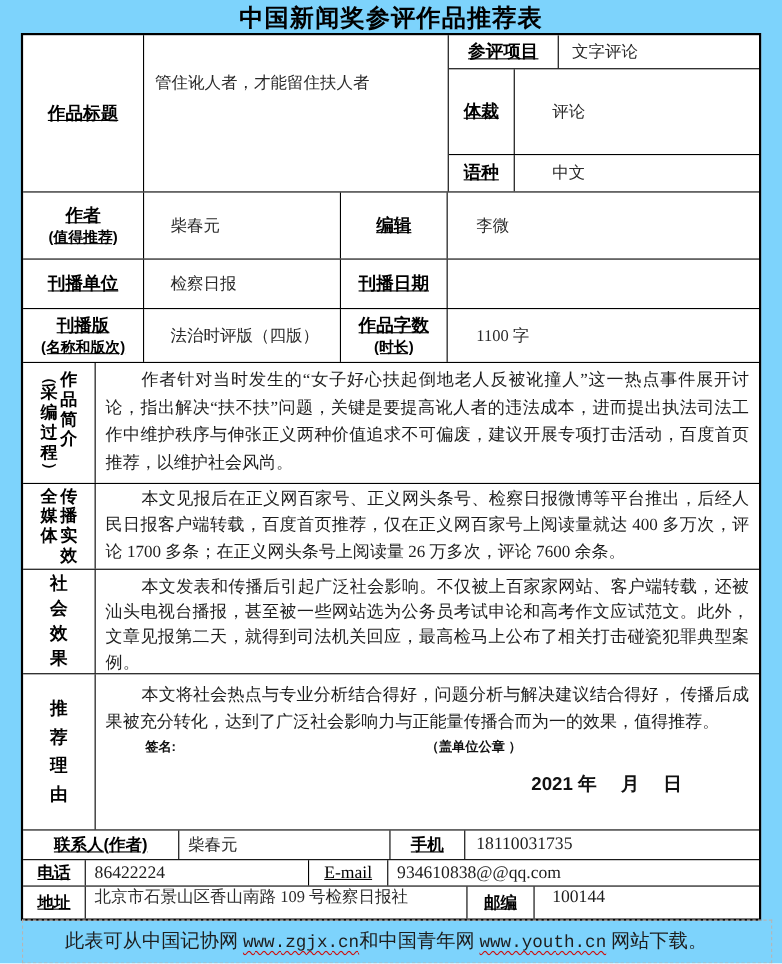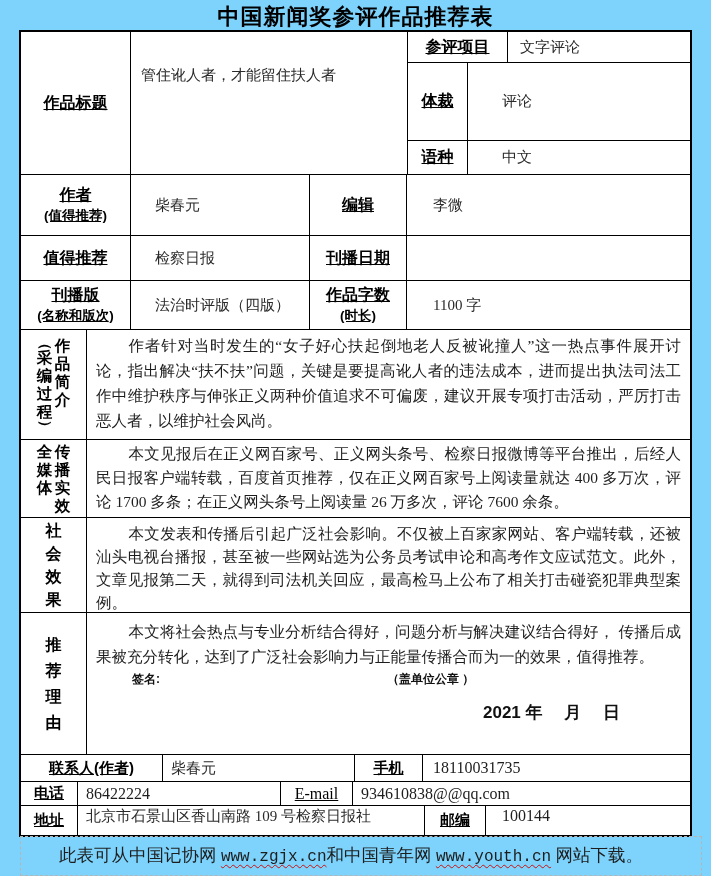--- a/index.html
+++ b/index.html
@@ -115,21 +115,21 @@
       <div class="cell vline lab c1">
         <div><span>作者</span><br>
         <span class="sub">(值得推荐)</span></div>
       </div>
       <div class="cell vline c2 val">柴春元</div>
       <div class="cell vline lab c3">编辑</div>
       <div class="cell c4 val">李微</div>
     </div>
 
     <div class="row r3">
-      <div class="cell vline lab c1">值得推荐</div>
+      <div class="cell vline lab c1">刊播单位</div>
       <div class="cell vline c2 val">检察日报</div>
       <div class="cell vline lab c3">刊播日期</div>
     </div>
 
     <div class="row r4">
       <div class="cell vline lab c1">
         <div><span>刊播版</span><br>
         <span class="sub">(名称和版次)</span></div>
       </div>
       <div class="cell vline c2 val">法治时评版（四版）</div>
@@ -144,21 +144,21 @@
       <div class="cell vline vlabcell">
         <div class="vcols">
           <div class="vcol">
             <span class="vparen">（</span>
             <span>采编过程</span>
             <span class="vparen">）</span>
           </div>
           <div class="vcol">作品简介</div>
         </div>
       </div>
-      <div class="cell para">作者针对当时发生的“女子好心扶起倒地老人反被讹撞人”这一热点事件展开讨论，指出解决“扶不扶”问题，关键是要提高讹人者的违法成本，进而提出执法司法工作中维护秩序与伸张正义两种价值追求不可偏废，建议开展专项打击活动，严厉打击恶人者，以维护社会风尚。</div>
+      <div class="cell para">作者针对当时发生的“女子好心扶起倒地老人反被讹撞人”这一热点事件展开讨论，指出解决“扶不扶”问题，关键是要提高讹人者的违法成本，进而提出执法司法工作中维护秩序与伸张正义两种价值追求不可偏废，建议开展专项打击活动，百度首页推荐，以维护社会风尚。</div>
     </div>
 
     <div class="row r6">
       <div class="cell vline vlabcell">
         <div class="vcols">
           <div class="vcol">全媒体</div>
           <div class="vcol">传播实效</div>
         </div>
       </div>
       <div class="cell para">本文见报后在正义网百家号、正义网头条号、检察日报微博等平台推出，后经人民日报客户端转载，百度首页推荐，仅在正义网百家号上阅读量就达 400 多万次，评论 1700 多条；在正义网头条号上阅读量 26 万多次，评论 7600 余条。</div>

